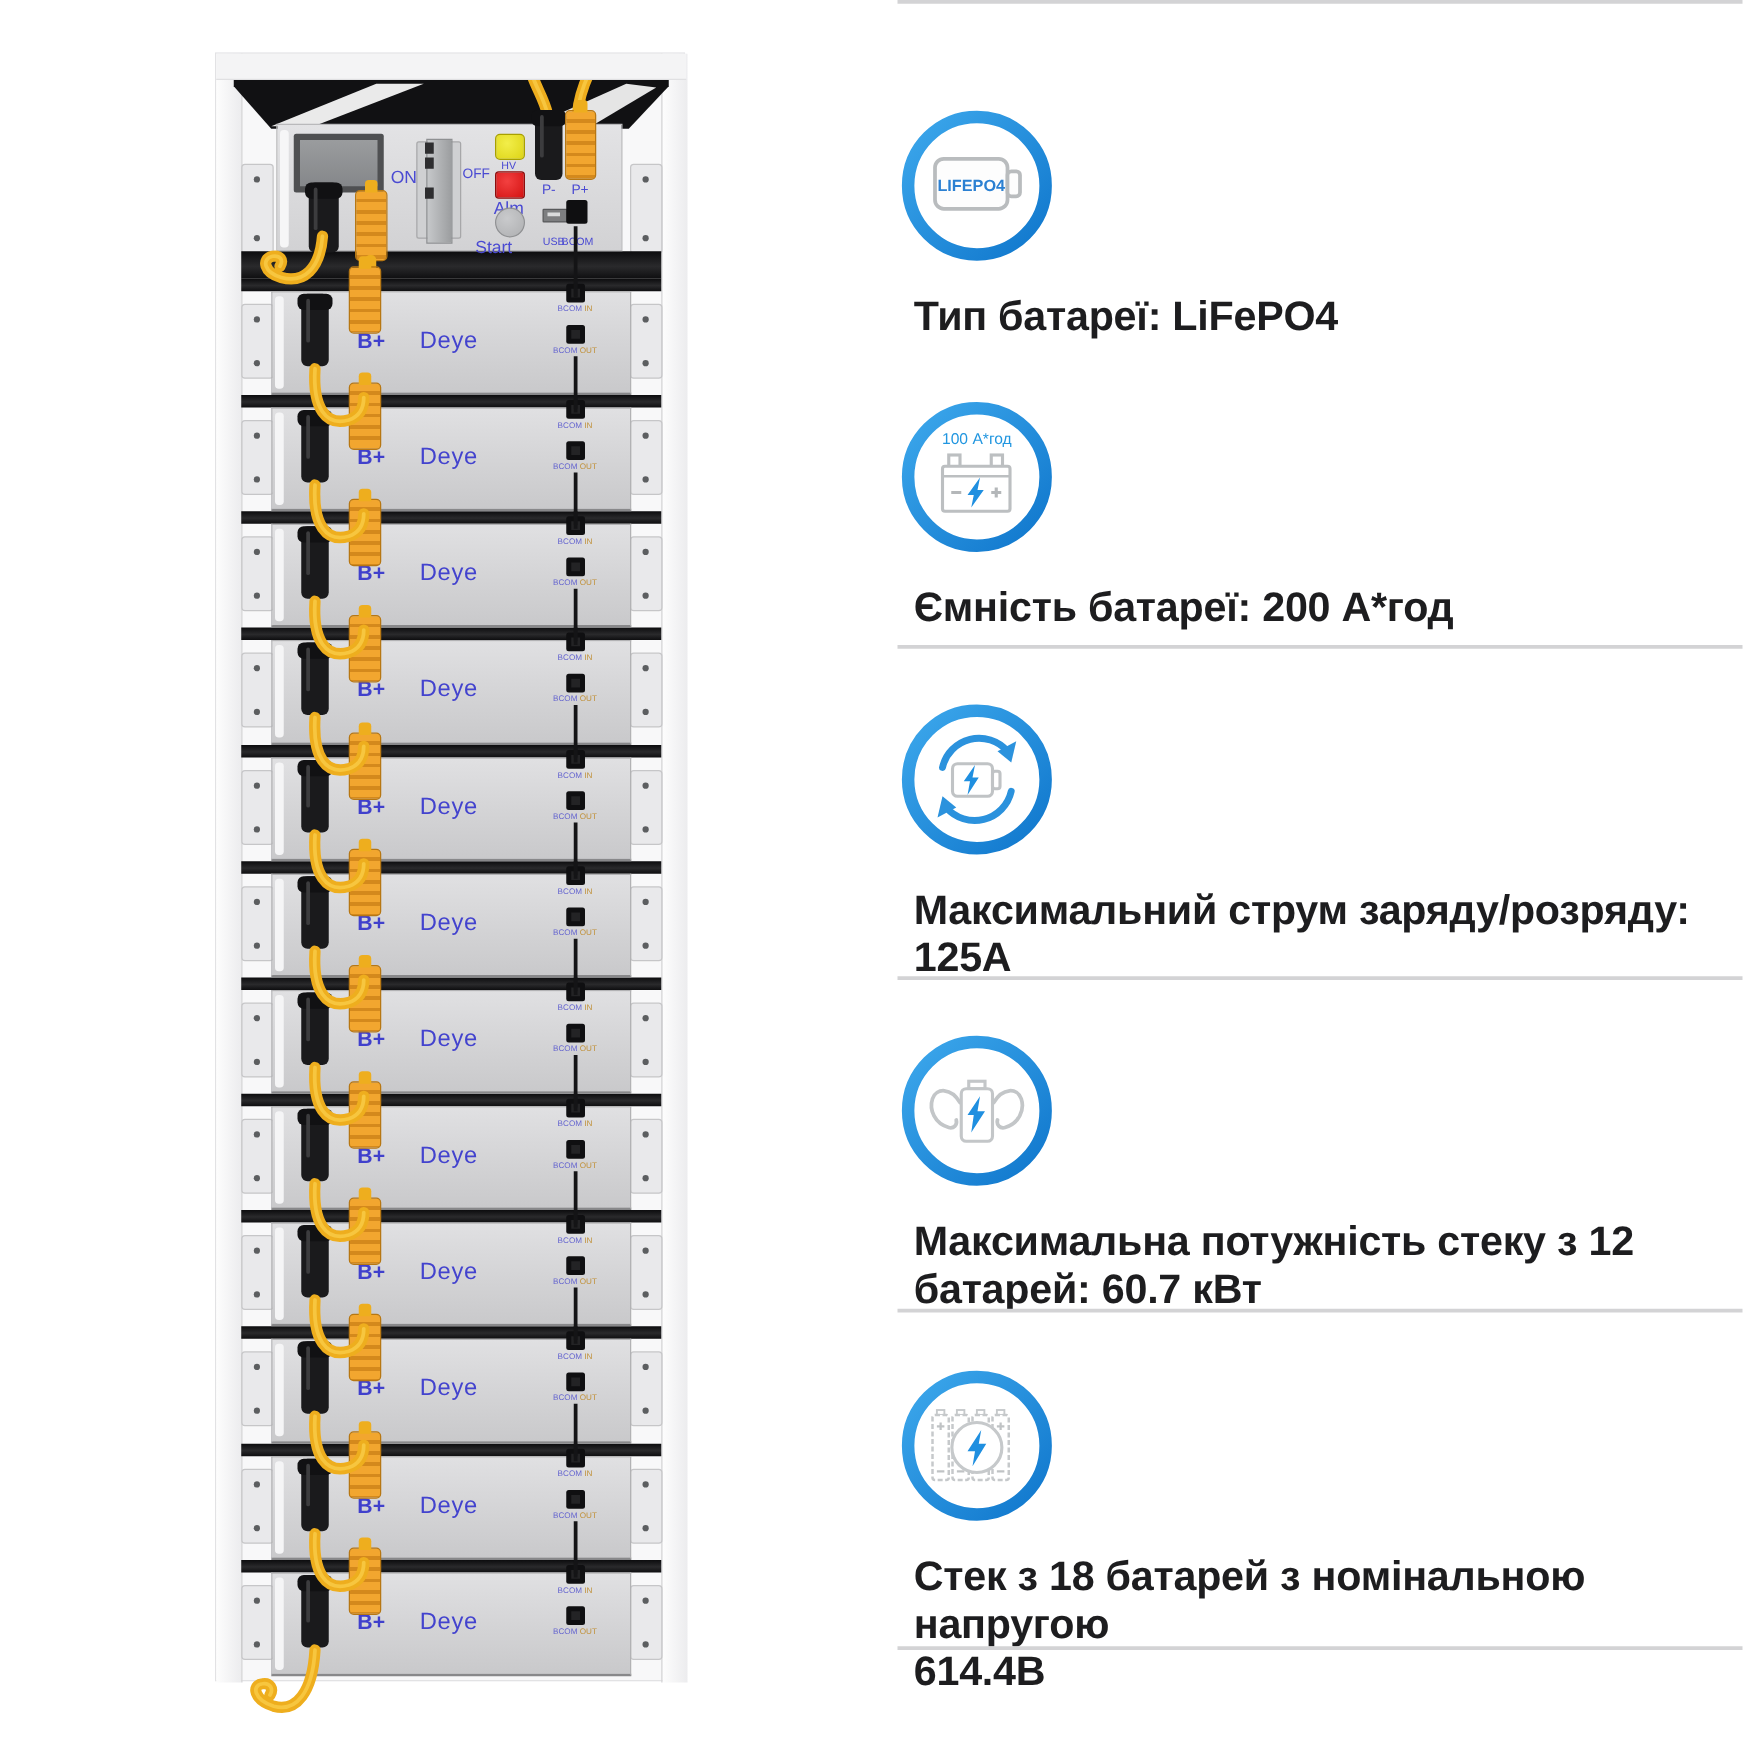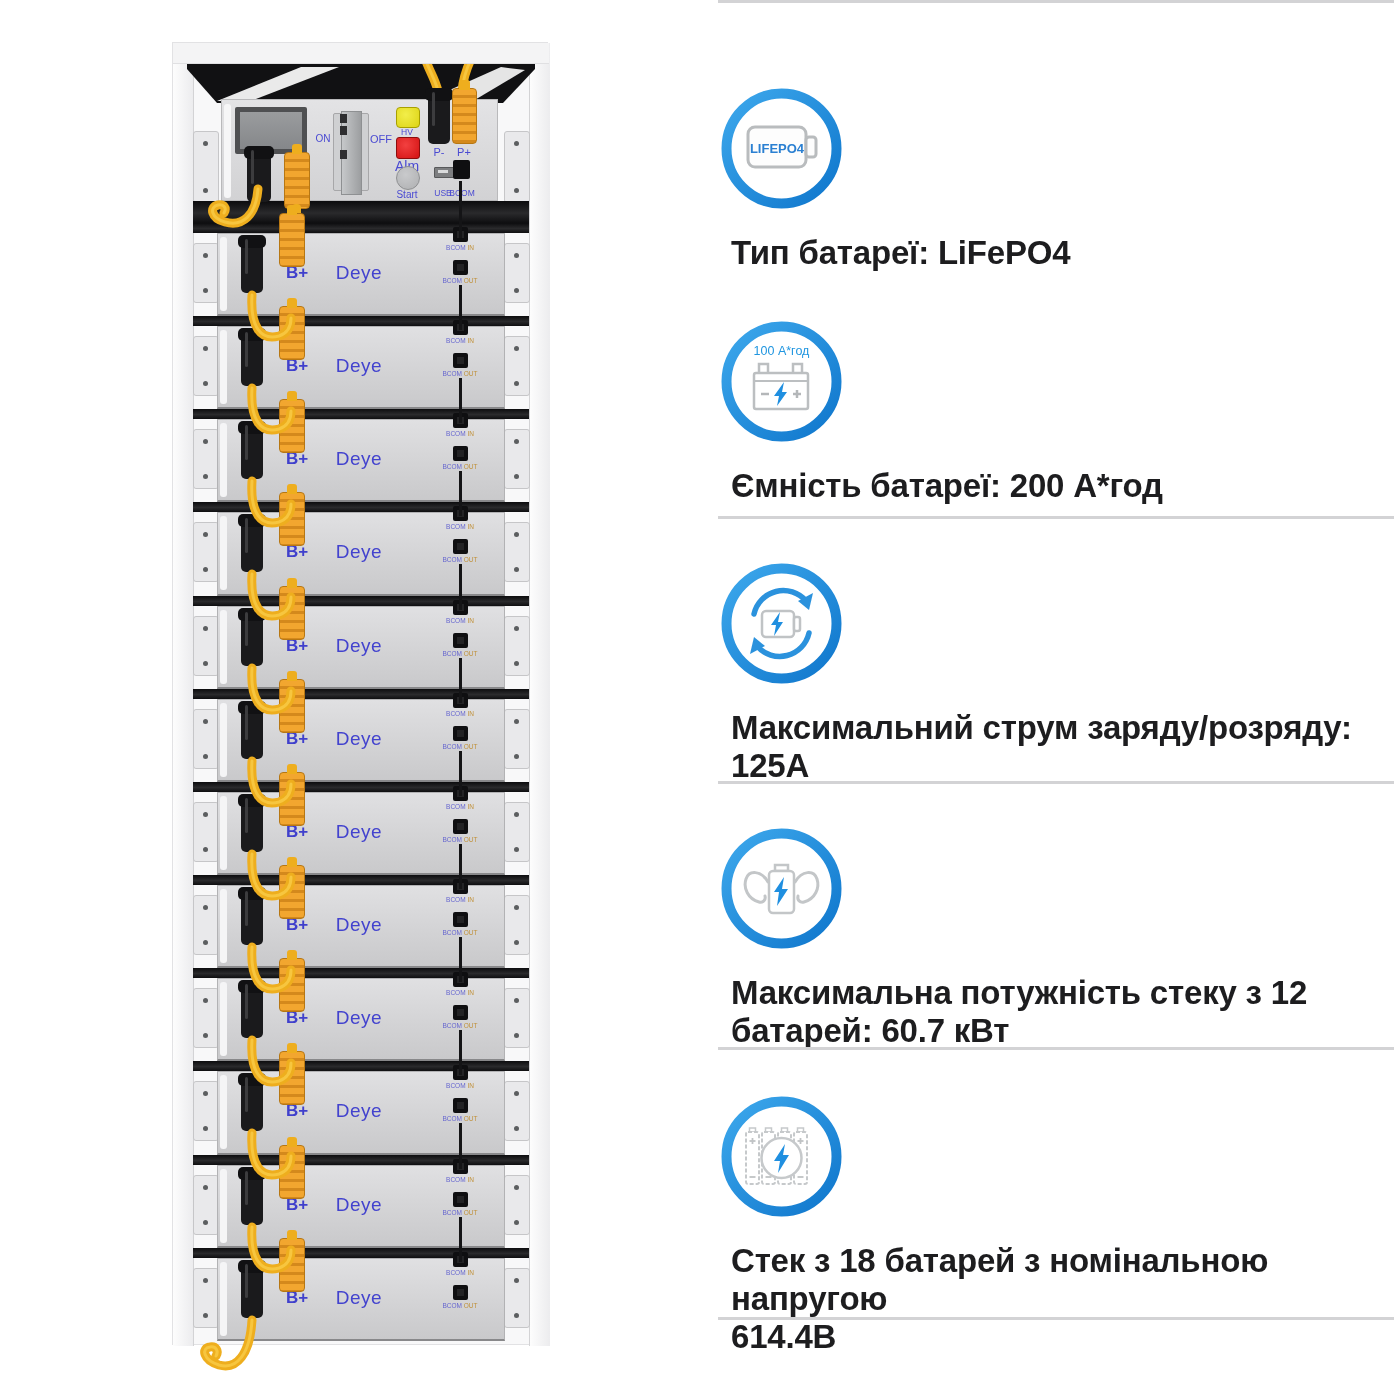--- a/index.html
+++ b/index.html
@@ -22,33 +22,33 @@
   .ctl-ear-l{left:20px;top:88px;height:70px;}
   .ctl-ear-r{left:331px;top:88px;height:70px;}
   .gapband{position:absolute;left:20px;width:336px;background:linear-gradient(180deg,#0c0c0e,#2a2a2c 55%,#0e0e10);z-index:2;}
   .ctl-gap{top:158px;height:22px;}
   .control-face{position:absolute;left:48px;top:56px;width:277px;height:102px;z-index:3;
       background:linear-gradient(180deg,#e3e3e5,#d2d2d4);border:1px solid #b9b9bb;box-sizing:border-box;overflow:visible;}
   .control-face::before{content:"";position:absolute;left:2px;top:4px;width:7px;height:94px;background:#f6f6f7;border-radius:3px;}
   .lcd{position:absolute;left:13px;top:7px;width:72px;height:47px;background:#4f5052;border-radius:2px;}
   .lcd::before{content:"";position:absolute;left:5px;top:5px;right:5px;bottom:5px;background:linear-gradient(180deg,#9a9c9e,#85878a);}
   .ctl-lbl{position:absolute;color:#4a4ad2;text-align:center;}
-  .lbl-on{left:88px;top:33px;width:26px;font-size:10px;}
+  .lbl-on{left:88px;top:33px;width:26px;font-size:14px;}
   .lbl-off{left:144px;top:33px;width:30px;font-size:11px;}
   .breaker{position:absolute;left:111px;top:13px;width:34px;height:76px;background:#cfd0d2;border:1px solid #a7a7a9;border-radius:2px;}
   .breaker .strip{position:absolute;left:7px;top:-3px;width:19px;height:82px;background:linear-gradient(90deg,#c6c8ca,#9c9ea0);border:1px solid #8e9092;}
   .breaker .slot{position:absolute;left:6px;width:7px;height:9px;background:#2e2e30;}
   .breaker .slot:nth-of-type(2){top:12px;} .breaker .slot:nth-of-type(3){top:36px;} .breaker .slot:nth-of-type(4){top:60px;}
   .btn{position:absolute;left:174px;width:22px;}
   .btn-hv{top:7px;height:19px;background:radial-gradient(circle at 40% 35%,#f2ee4a,#ddd415);border:1px solid #a8a000;border-radius:4px;}
   .btn-alm{top:37px;height:20px;background:radial-gradient(circle at 40% 35%,#f34040,#d31212);border:1px solid #8d0d0d;border-radius:3px;}
   .btn-start{top:66px;height:22px;background:radial-gradient(circle at 40% 35%,#c9cacc,#aeafb1);border:1px solid #8f9092;border-radius:50%;}
   .lbl-hv{left:168px;top:27px;width:34px;font-size:8.5px;}
   .lbl-alm{left:168px;top:58px;width:34px;font-size:14px;}
-  .lbl-start{left:166px;top:89px;width:38px;font-size:10px;text-align:center;}
+  .lbl-start{left:154px;top:89px;width:38px;font-size:14px;text-align:center;}
   .usb-port{position:absolute;left:212px;top:67px;width:18px;height:9px;background:#7d7e80;border:1px solid #58595b;border-radius:1px;}
   .usb-port::before{content:"";position:absolute;left:3px;top:2px;width:10px;height:3px;background:#dadbdc;}
   .lbl-usb{left:206px;top:88px;width:30px;font-size:8.5px;}
   .bcom-port-ctl{position:absolute;left:231px;top:60px;width:17px;height:19px;background:#0f0f11;border-radius:2px;}
   .lbl-bcom{left:224px;top:88px;width:32px;font-size:8.5px;}
   .conn-black{position:absolute;background:#1a1a1c;border-radius:5px;}
   .conn-black::before{content:"";position:absolute;left:-3px;top:0;right:-3px;height:13px;background:#111113;border-radius:5px;}
   .conn-black::after{content:"";position:absolute;left:4px;top:4px;width:3px;height:60%;background:#3c3c3e;border-radius:2px;}
   .conn-orange{position:absolute;background:repeating-linear-gradient(180deg,#f2a62f 0 6px,#d4891c 6px 9px);border:1px solid #b77713;border-radius:4px;}
   .conn-orange::before{content:"";position:absolute;left:28%;top:-9px;width:44%;height:10px;background:#eeae1e;border-radius:3px 3px 0 0;}

